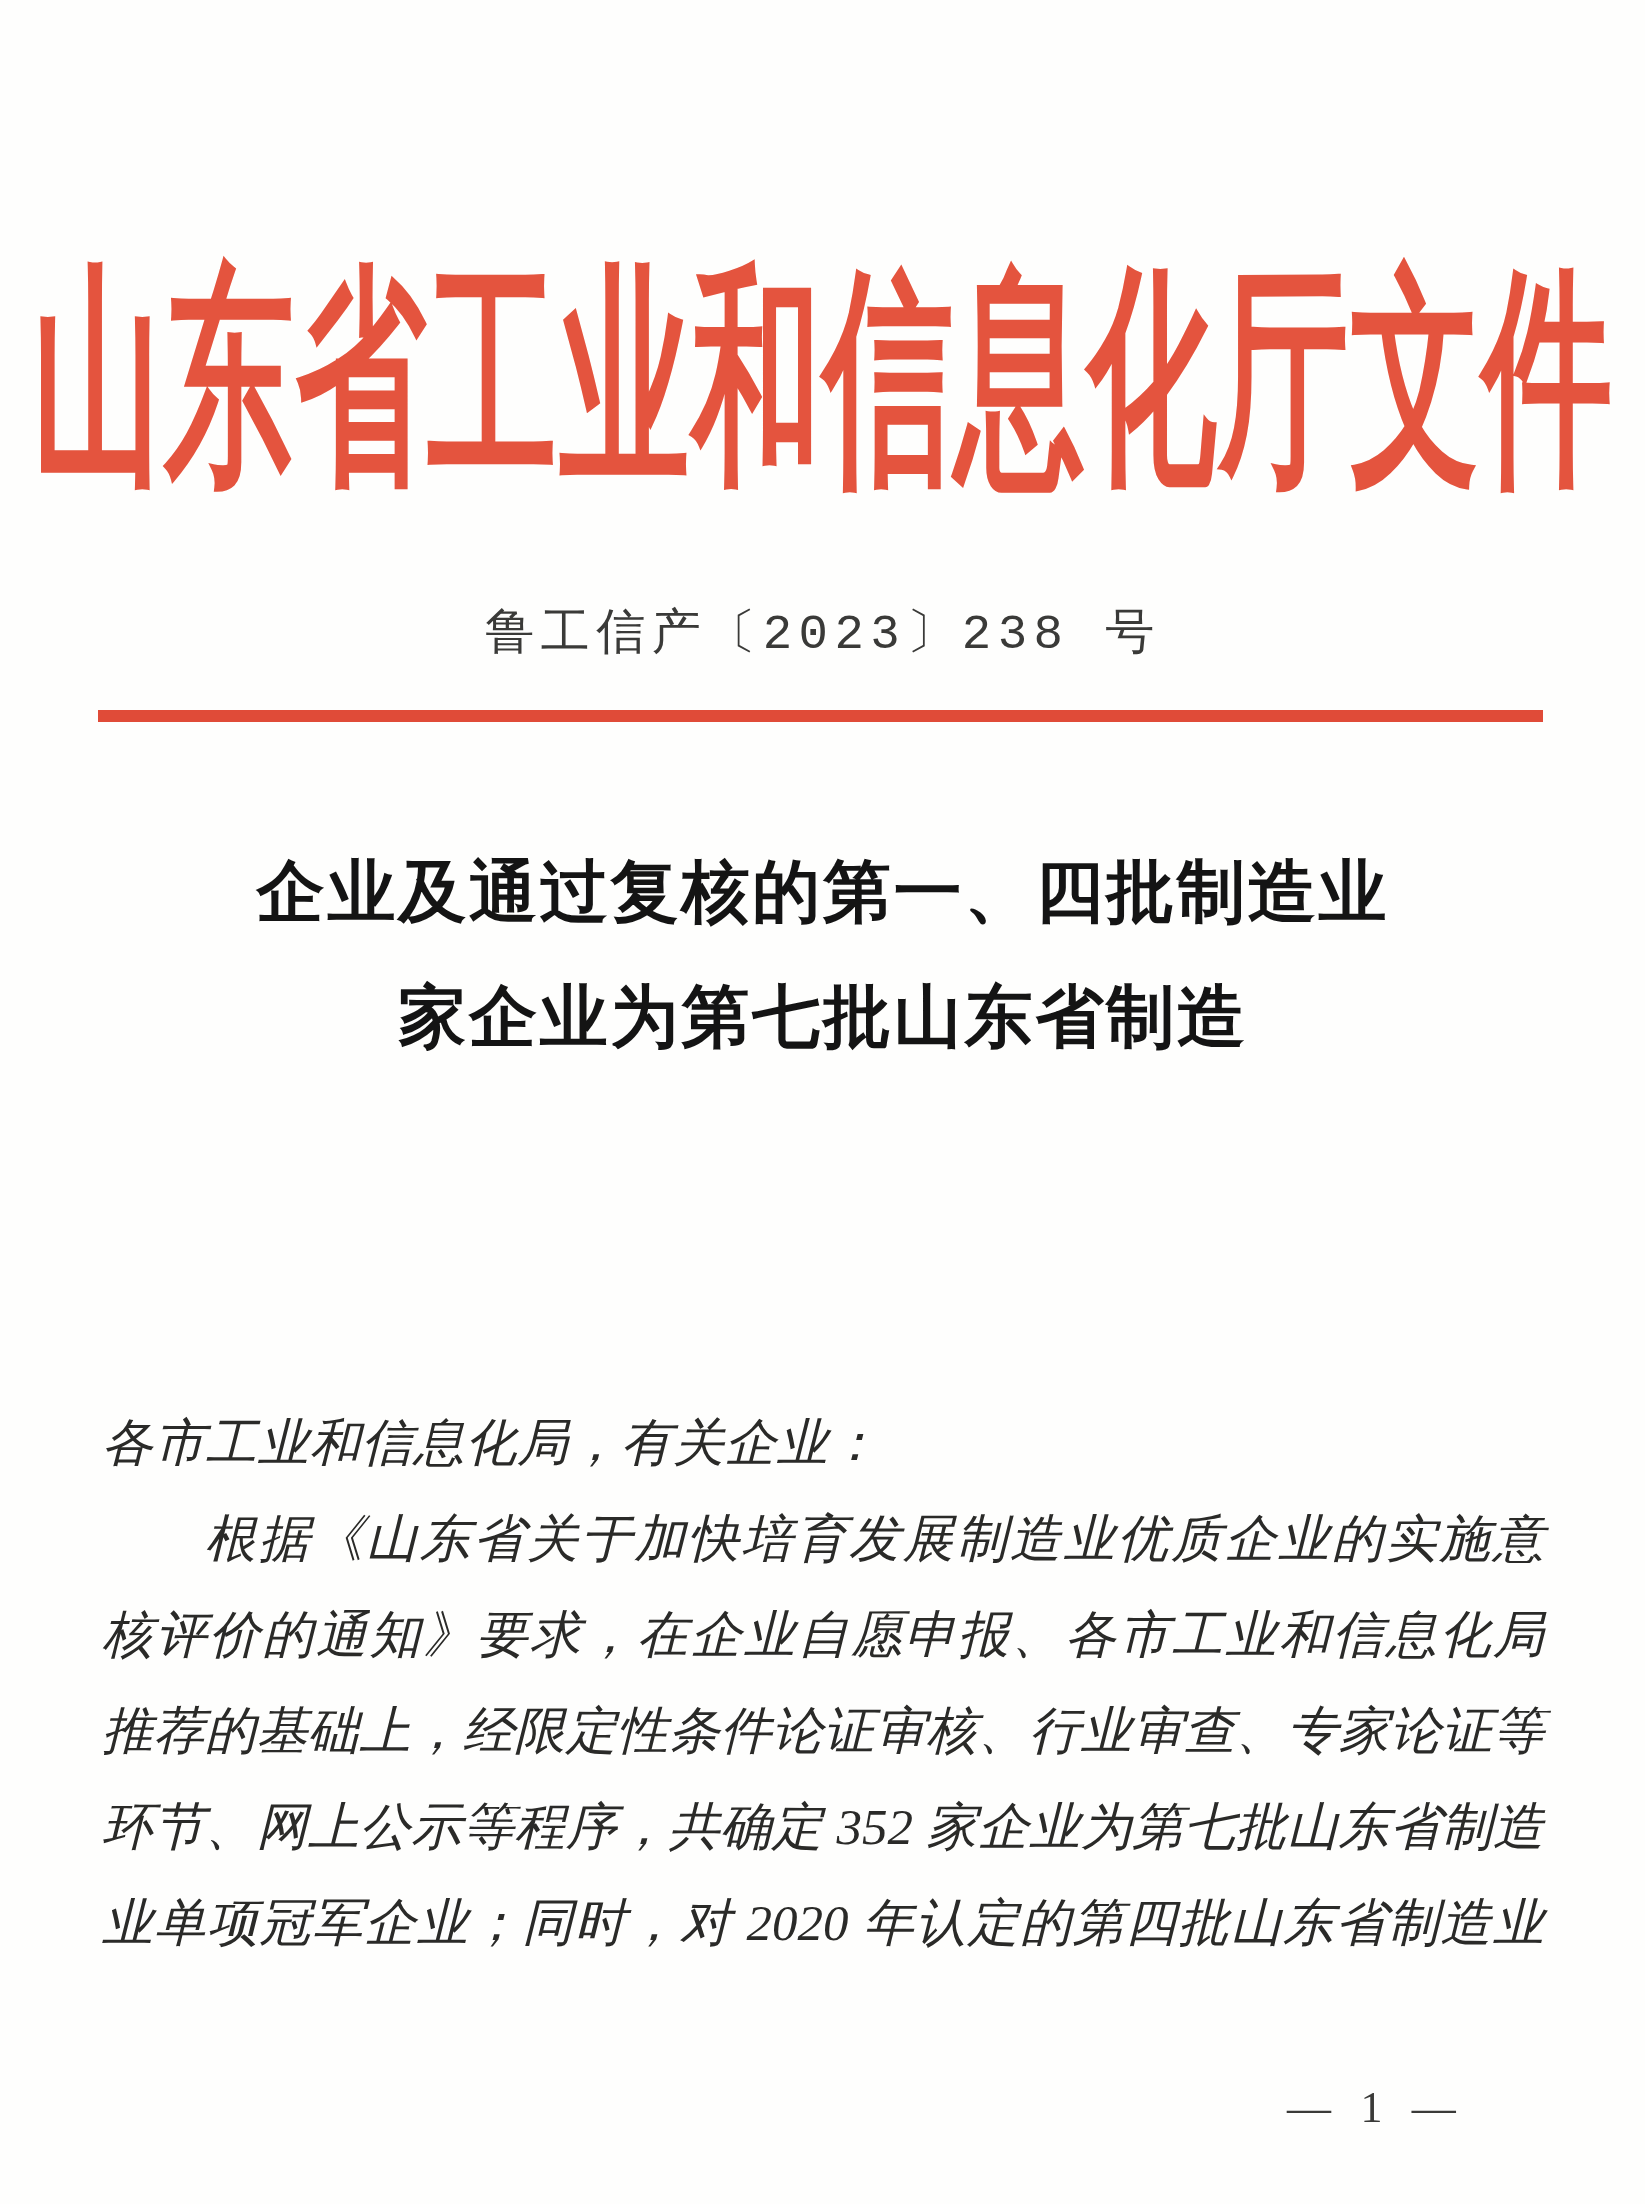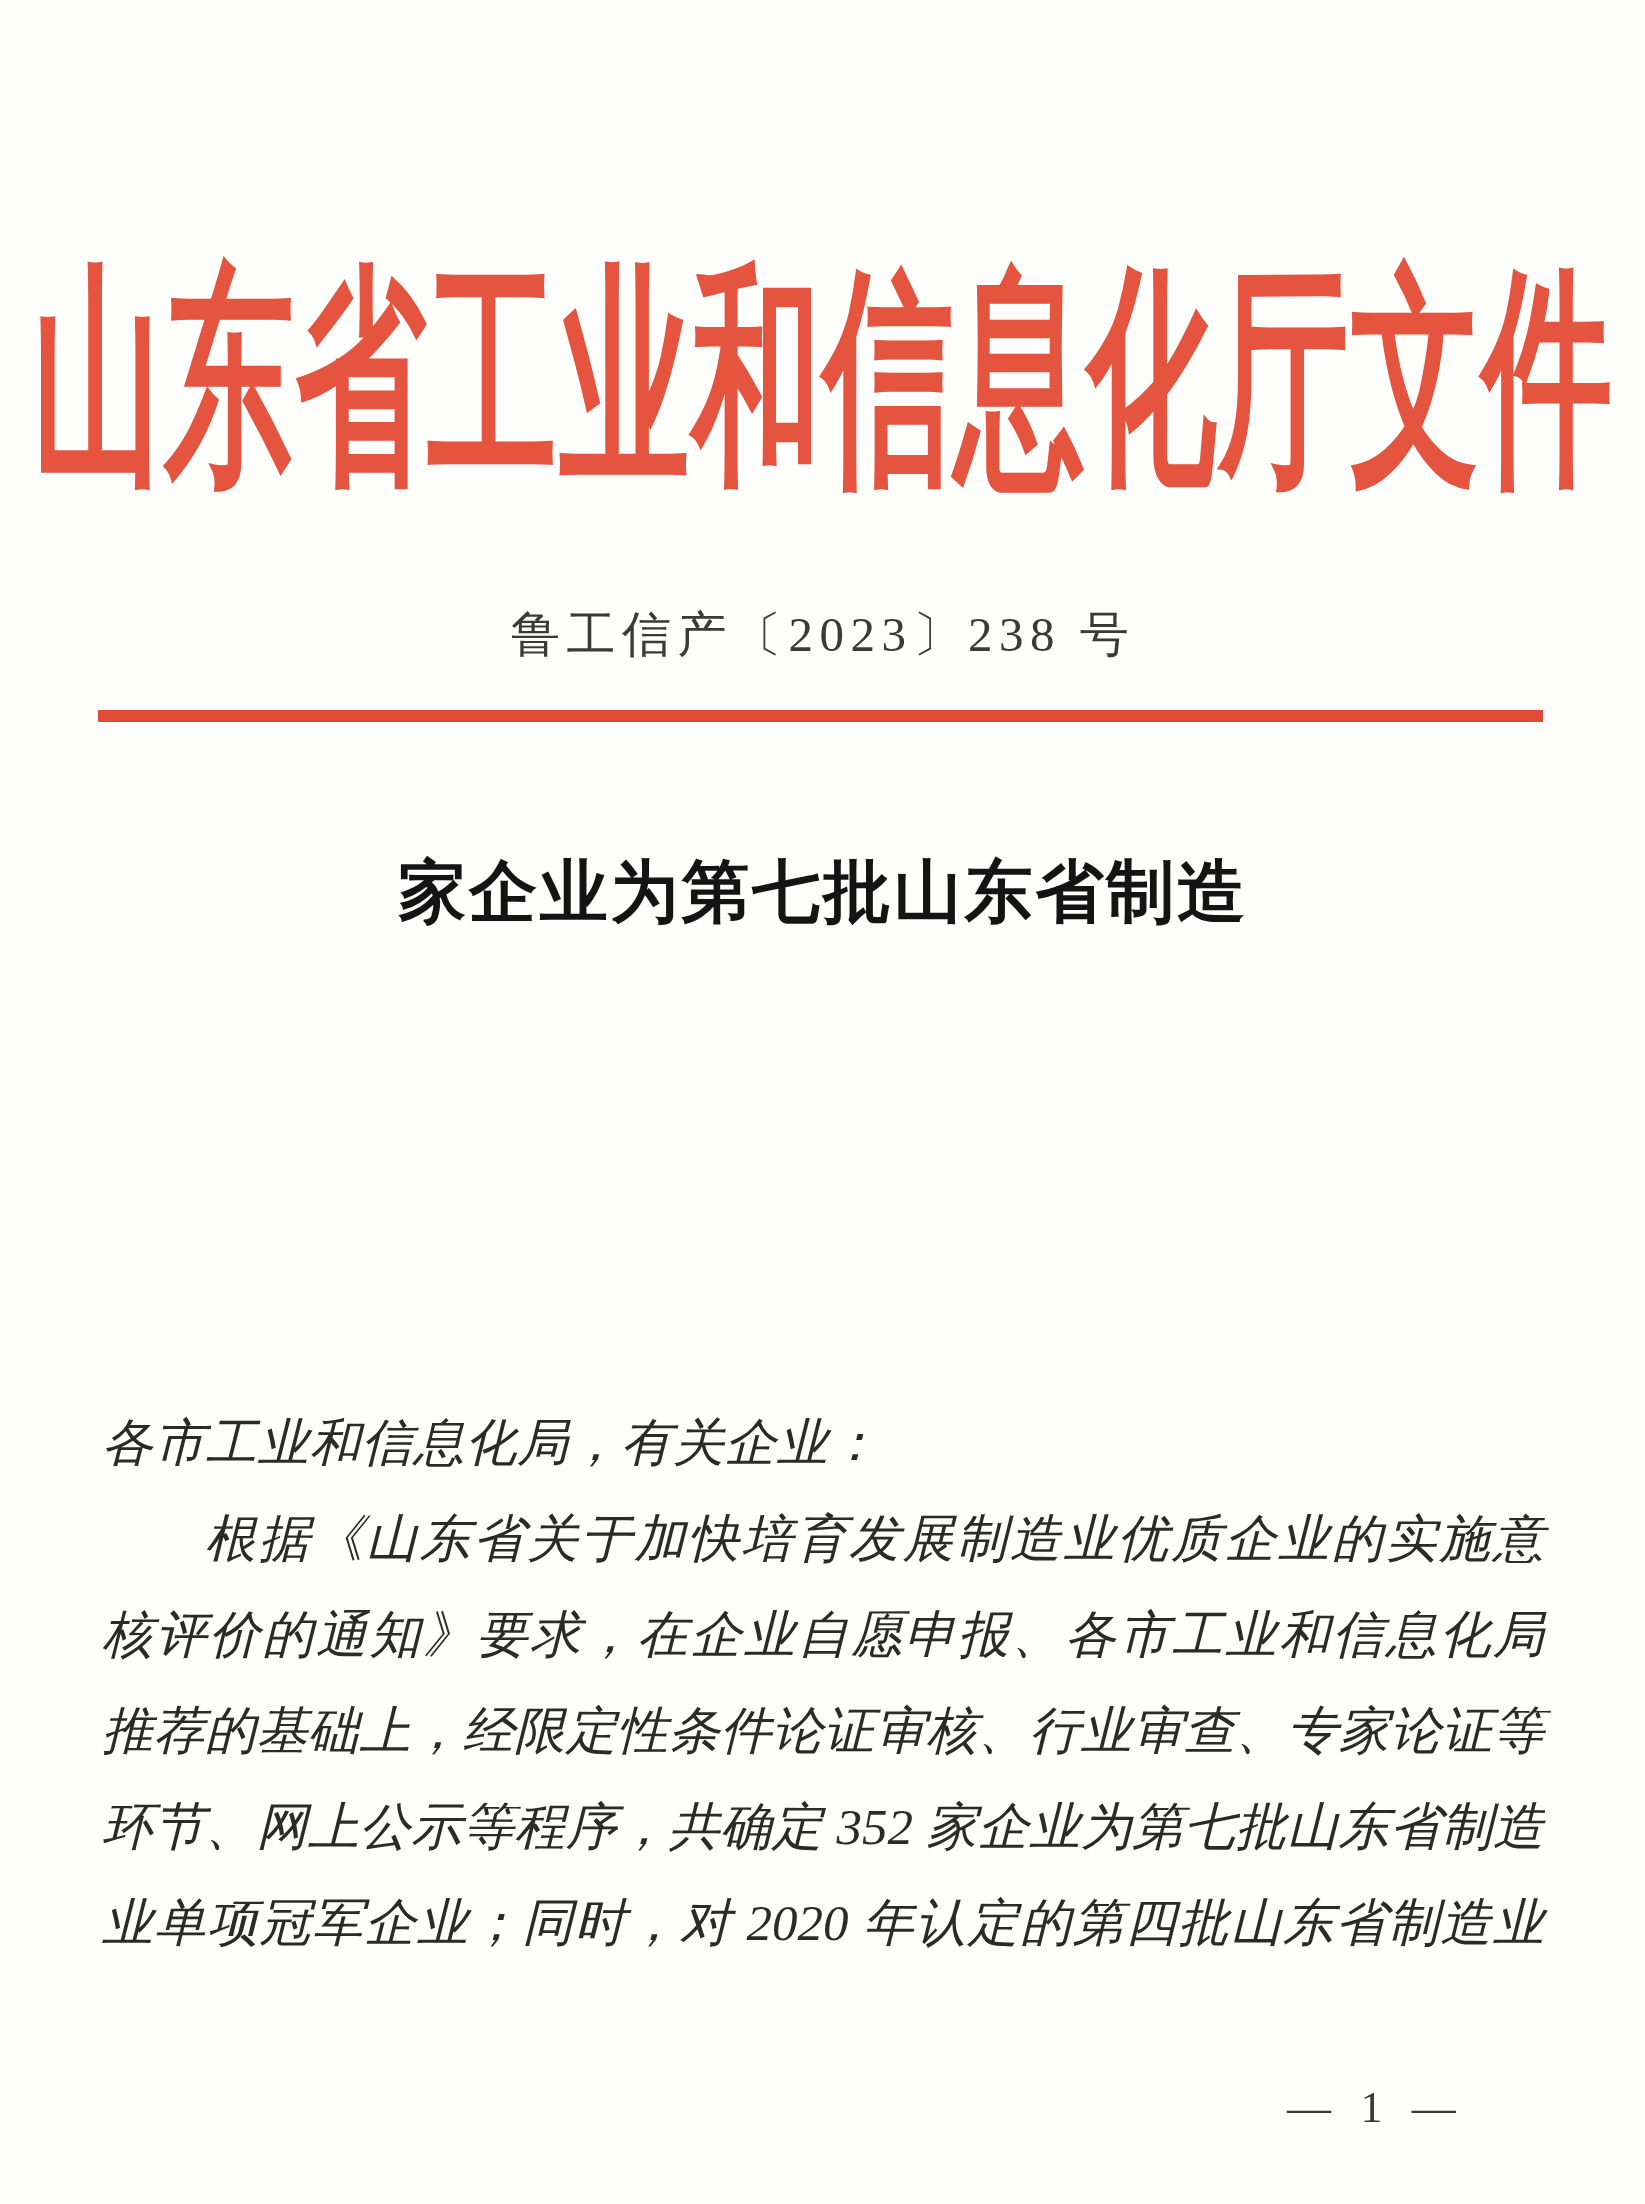--- a/index.html
+++ b/index.html
@@ -39,20 +39,21 @@
   .doc-number {
     position: absolute;
     top: 602px;
     left: 0;
     width: 100%;
     text-align: center;
     font-size: 49px;
     line-height: 66px;
     color: #3a3a38;
     letter-spacing: 6.5px;
+    font-family: Liberation Mono, monospace;
   }
   
   .red-divider {
     position: absolute;
     top: 710px;
     left: 98px;
     width: 1445px;
     height: 12px;
     background: var(--line-red, #e04b38);
   }
@@ -111,20 +112,21 @@
 
   <div class="letterhead-title">
     <span class="stretch">山东省工业和信息化厅文件</span>
   </div>
 
   <div class="doc-number">鲁工信产〔2023〕238 号</div>
 
   <div class="red-divider"></div>
 
   <div class="notice-title">
+    <div>企业及通过复核的第一、四批制造业</div>
     <div>家企业为第七批山东省制造</div>
   </div>
 
   <div class="body-text">
     <div class="body-line salutation">各市工业和信息化局，有关企业：</div>
     <div class="body-line indent">根据《山东省关于加快培育发展制造业优质企业的实施意</div>
     <div class="body-line">核评价的通知》要求，在企业自愿申报、各市工业和信息化局</div>
     <div class="body-line">推荐的基础上，经限定性条件论证审核、行业审查、专家论证等</div>
     <div class="body-line">环节、网上公示等程序，共确定 352 家企业为第七批山东省制造</div>
     <div class="body-line">业单项冠军企业；同时，对 2020 年认定的第四批山东省制造业</div>

